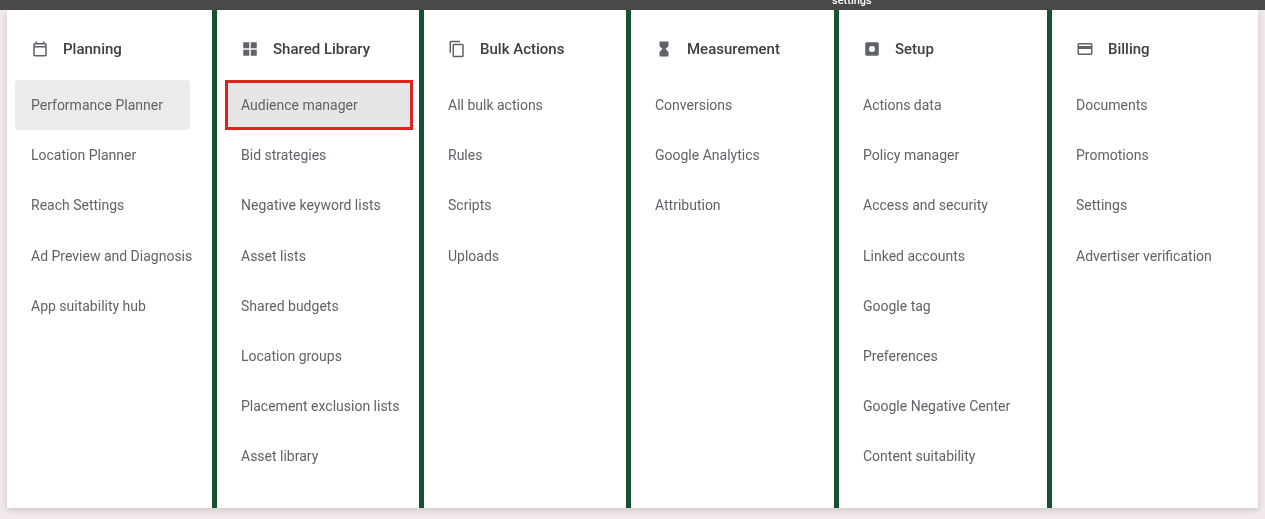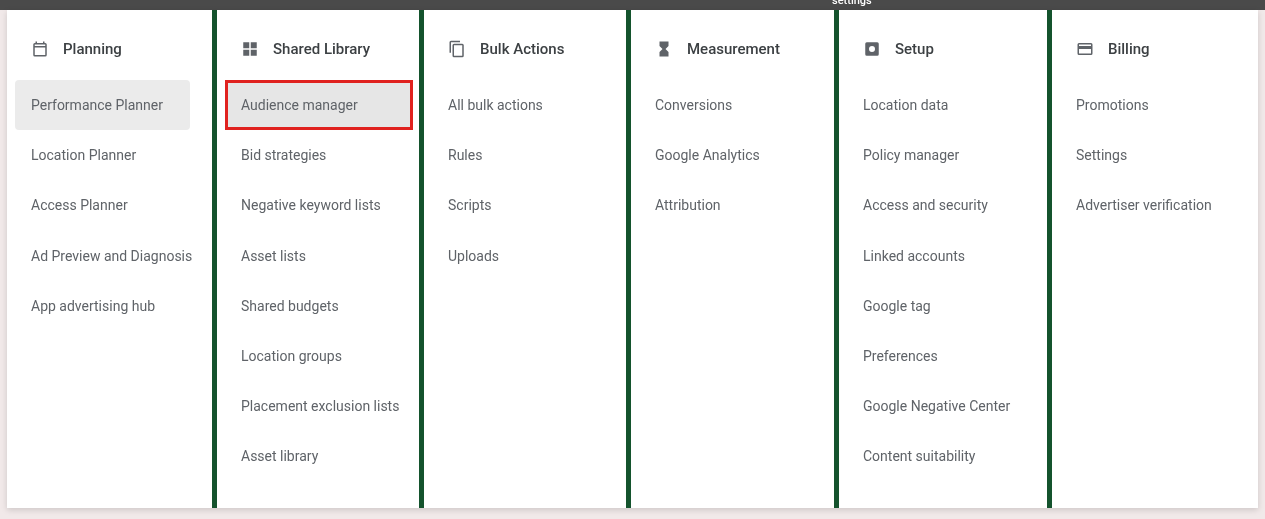--- a/index.html
+++ b/index.html
@@ -97,23 +97,23 @@
     <div class="col-header">
       <span class="icon">
         <svg viewBox="0 0 24 24" width="18" height="18" fill="#5f6368">
             <path d="M19 4h-1V2h-2v2H8V2H6v2H5a2 2 0 0 0-2 2v14a2 2 0 0 0 2 2h14a2 2 0 0 0 2-2V6a2 2 0 0 0-2-2zm0 16H5V10h14v10zm0-12H5V6h14v2z"></path>
           </svg>
       </span>
       <span class="col-header-label">Planning</span>
     </div>
     <div class="menu-item selected"><span>Performance Planner</span></div>
     <div class="menu-item"><span>Location Planner</span></div>
-    <div class="menu-item"><span>Access Planner</span></div>
+    <div class="menu-item"><span>Reach Settings</span></div>
     <div class="menu-item"><span>Ad Preview and Diagnosis</span></div>
-    <div class="menu-item"><span>App advertising hub</span></div>
+    <div class="menu-item"><span>App suitability hub</span></div>
   </div>
 
   <div class="col col-1">
     <div class="col-header">
       <span class="icon">
         <svg viewBox="0 0 24 24" width="18" height="18" fill="#5f6368">
             <path d="M3 3h8v8H3V3zm10 0h8v8h-8V3zM3 13h8v8H3v-8zm10 0h8v8h-8v-8z"></path>
           </svg>
       </span>
       <span class="col-header-label">Shared Library</span>
@@ -159,37 +159,38 @@
 
   <div class="col col-4">
     <div class="col-header">
       <span class="icon">
         <svg viewBox="0 0 24 24" width="18" height="18" fill="#5f6368">
             <path d="M19 3H5a2 2 0 0 0-2 2v14a2 2 0 0 0 2 2h14a2 2 0 0 0 2-2V5a2 2 0 0 0-2-2zm-7 13a4 4 0 1 1 0-8 4 4 0 0 1 0 8z"></path>
           </svg>
       </span>
       <span class="col-header-label">Setup</span>
     </div>
-    <div class="menu-item"><span>Location data</span></div>
+    <div class="menu-item"><span>Actions data</span></div>
     <div class="menu-item"><span>Policy manager</span></div>
     <div class="menu-item"><span>Access and security</span></div>
     <div class="menu-item"><span>Linked accounts</span></div>
     <div class="menu-item"><span>Google tag</span></div>
     <div class="menu-item"><span>Preferences</span></div>
     <div class="menu-item"><span>Google Negative Center</span></div>
     <div class="menu-item"><span>Content suitability</span></div>
   </div>
 
   <div class="col col-5">
     <div class="col-header">
       <span class="icon">
         <svg viewBox="0 0 24 24" width="18" height="18" fill="#5f6368">
             <path d="M20 4H4a2 2 0 0 0-2 2v12a2 2 0 0 0 2 2h16a2 2 0 0 0 2-2V6a2 2 0 0 0-2-2zm0 14H4v-6h16v6zm0-10H4V6h16v2z"></path>
           </svg>
       </span>
       <span class="col-header-label">Billing</span>
     </div>
+    <div class="menu-item"><span>Documents</span></div>
     <div class="menu-item"><span>Promotions</span></div>
     <div class="menu-item"><span>Settings</span></div>
     <div class="menu-item"><span>Advertiser verification</span></div>
   </div>
 
 </div>
 
 </body></html>

